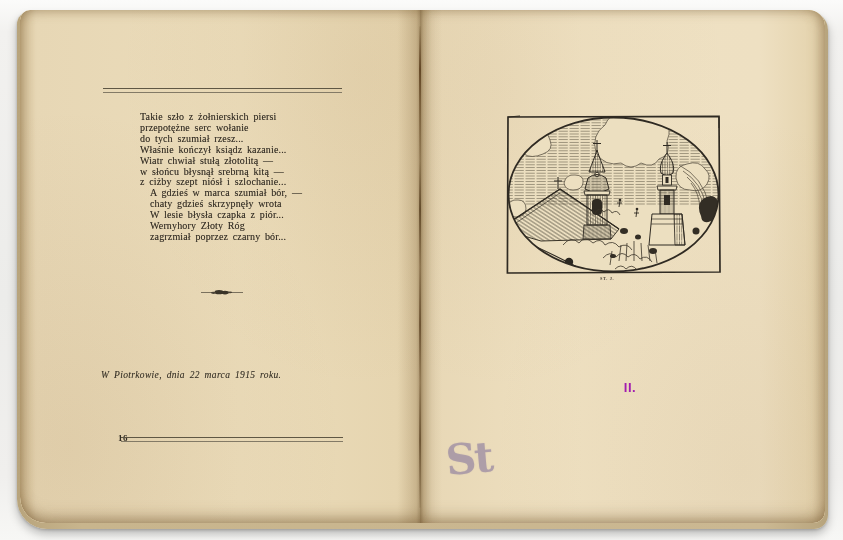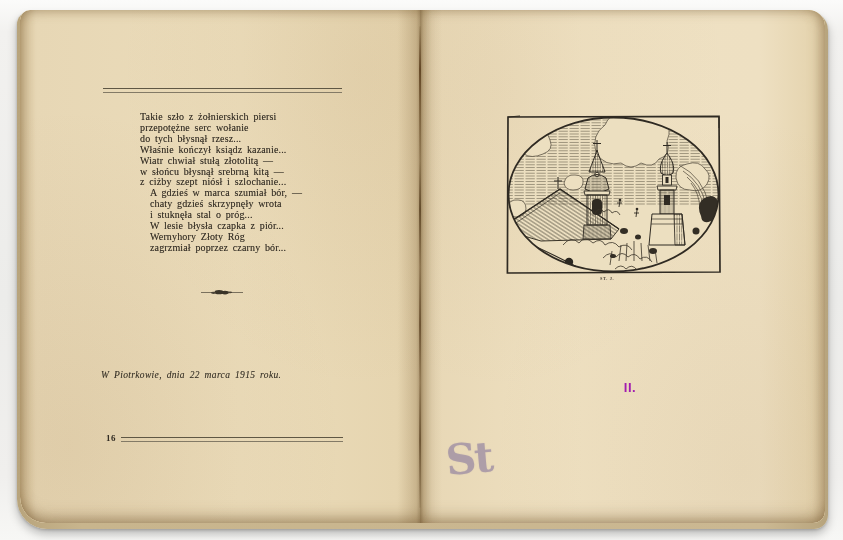--- a/index.html
+++ b/index.html
@@ -42,21 +42,21 @@
     border-top:1.4px solid #5f5744;border-bottom:1px solid #837a66;}
   .poem{position:absolute;left:120px;top:102px;width:230px;color:#332d24;
     font-size:10px;line-height:10.9px;letter-spacing:0.15px;word-spacing:2px;
     text-shadow:0 0 0.4px rgba(51,45,36,0.45);}
   .poem-line{white-space:nowrap;}
   .poem-line.indent{margin-left:10px;}
   .ornament{position:absolute;left:172px;top:273px;width:60px;text-align:center;}
   .dateline{position:absolute;left:81px;top:360px;color:#3a3429;font-style:italic;
     font-size:9.5px;letter-spacing:0.35px;word-spacing:2px;white-space:nowrap;
     text-shadow:0 0 0.4px rgba(51,45,36,0.4);}
-  .page-number{position:absolute;left:86px;top:423px;color:#332d24;font-size:9px;
+  .page-number{position:absolute;left:98px;top:423px;color:#332d24;font-size:9px;
     font-weight:700;letter-spacing:0.5px;}
   .footer-rule{position:absolute;left:101px;top:427px;width:222px;height:3px;
     border-top:1.4px solid #5f5744;border-bottom:1px solid #837a66;}
   
   .illustration{position:absolute;left:483px;top:103px;width:221px;height:172px;}
   .chapter-head{position:absolute;left:490px;top:370px;width:240px;text-align:center;
     color:#a21caf;font-family:"Liberation Sans",sans-serif;font-weight:700;}
   .chapter-number{font-size:13px;line-height:15px;margin-bottom:6px;letter-spacing:0.5px;}
   .chapter-title{font-size:15px;letter-spacing:0.6px;word-spacing:5px;}
   .stamp{position:absolute;left:426px;top:426px;font-family:"DejaVu Serif",serif;
@@ -70,28 +70,27 @@
 <div class="book-under"></div>
 
 <div class="book">
 
   <div class="page page-left">
     <div class="top-rule"></div>
 
     <div class="poem">
       <div class="poem-line">Takie szło z żołnierskich piersi</div>
       <div class="poem-line">przepotężne serc wołanie</div>
-      <div class="poem-line">do tych błysnął rzesz...</div>
+      <div class="poem-line">do tych szumiał rzesz...</div>
       <div class="poem-line">Właśnie kończył ksiądz kazanie...</div>
       <div class="poem-line">Wiatr chwiał stułą złotolitą —</div>
       <div class="poem-line">w słońcu błysnął srebrną kitą —</div>
       <div class="poem-line">z ciżby szept niósł i szlochanie...</div>
       <div class="poem-line indent">A gdzieś w marca szumiał bór, —</div>
       <div class="poem-line indent">chaty gdzieś skrzypnęły wrota</div>
-      <div class="poem-line indent">i stuknęła stal o próg...</div>
       <div class="poem-line indent">W lesie błysła czapka z piór...</div>
       <div class="poem-line indent">Wernyhory Złoty Róg</div>
       <div class="poem-line indent">zagrzmiał poprzez czarny bór...</div>
     </div>
 
     <div class="ornament">
       <svg width="44" height="9" viewBox="0 0 44 9">
         <line x1="1" y1="4.5" x2="43" y2="4.5" stroke="#4a4336" stroke-width="0.7"></line>
         <ellipse cx="19" cy="4.2" rx="4.5" ry="2.1" fill="#3a3428"></ellipse>
         <ellipse cx="25" cy="4.6" rx="4" ry="1.8" fill="#3a3428"></ellipse>

